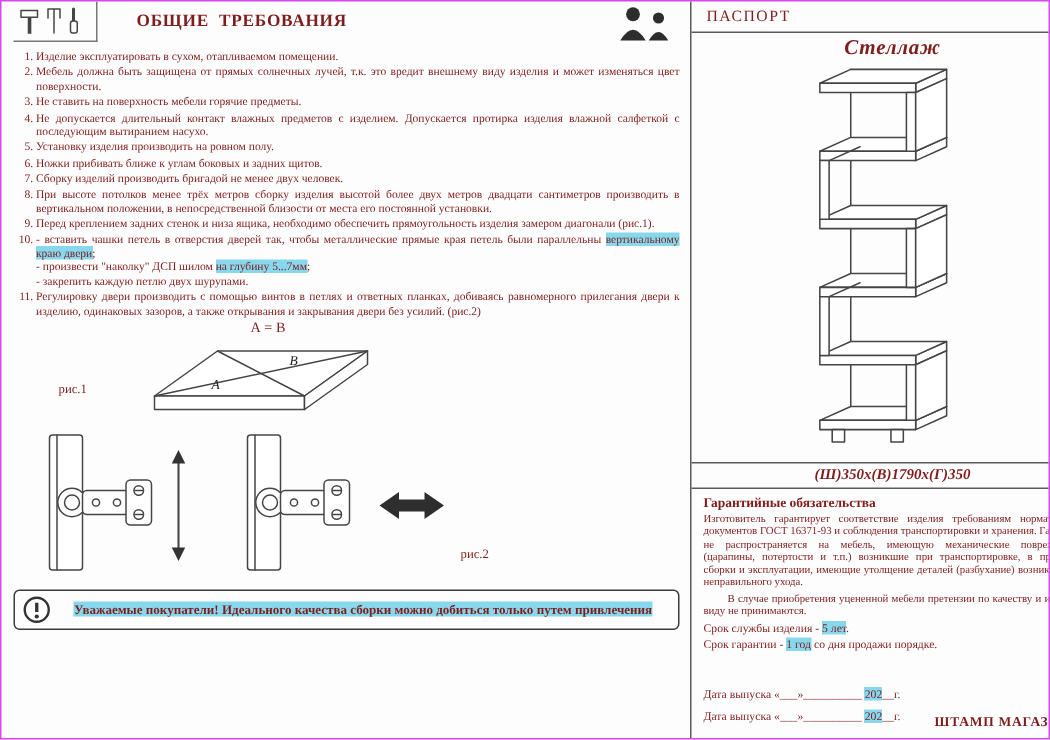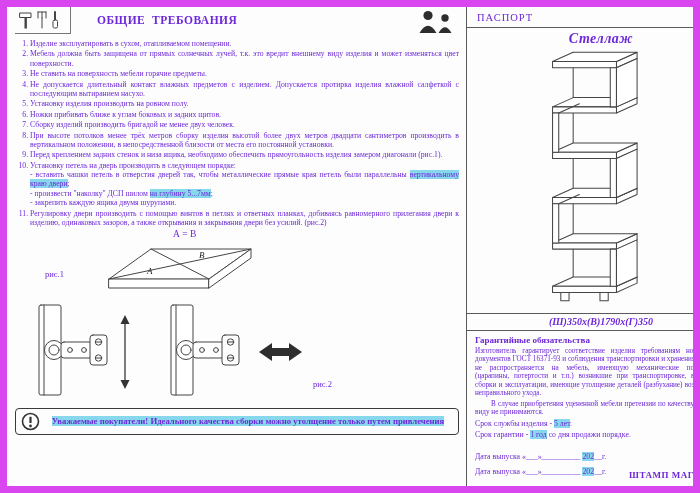--- a/index.html
+++ b/index.html
@@ -1,19 +1,19 @@
 <!DOCTYPE html>
 <html><head>
 <meta charset="utf-8">
 <style>
   * { box-sizing: border-box; margin: 0; padding: 0; }
   body { background: #e8e8e8; font-family: "Liberation Serif", serif; }
   .page {
     position: relative; width: 700px; height: 493px; background: #fdfdfd;
-    border: 7px solid #d946ef; overflow: hidden; color: #6d28d9;
+    border: 1px solid #d946ef; overflow: hidden; color: #7f1d1d;
   }
   
   .col-left {
     position: absolute; left: 0; top: 0; width: 459px; height: 100%;
     padding: 0 7px 4px 8px;
   }
   .lh { display: flex; align-items: flex-start; height: 30px; }
   .tools-box { width: 56px; height: 27px; border-right: 1px solid #777; border-bottom: 1px solid #777; padding: 2px 2px; flex: 0 0 auto; }
   .lh-title { font-weight: bold; font-size: 11.5px; letter-spacing: .5px; margin: 7px 0 0 26px; white-space: pre; }
   .people-box { margin-left: auto; margin-top: 2px; padding-right: 4px; }
@@ -86,28 +86,27 @@
       <li>Изделие эксплуатировать в сухом, отапливаемом помещении.</li>
       <li>Мебель должна быть защищена от прямых солнечных лучей, т.к. это вредит внешнему виду изделия и может изменяться цвет поверхности.</li>
       <li>Не ставить на поверхность мебели горячие предметы.</li>
       <li>Не допускается длительный контакт влажных предметов с изделием. Допускается протирка изделия влажной салфеткой с последующим вытиранием насухо.</li>
       <li>Установку изделия производить на ровном полу.</li>
       <li>Ножки прибивать ближе к углам боковых и задних щитов.</li>
       <li>Сборку изделий производить бригадой не менее двух человек.</li>
       <li>При высоте потолков менее трёх метров сборку изделия высотой более двух метров двадцати сантиметров производить в вертикальном положении, в непосредственной близости от места его постоянной установки.</li>
       <li>Перед креплением задних стенок и низа ящика, необходимо обеспечить прямоугольность изделия замером диагонали (рис.1).</li>
       <li>
-        <span>Установку петель на дверь производить в следующем порядке:</span>
         <div>
           <span>- вставить чашки петель в отверстия дверей так, чтобы металлические прямые края петель были параллельны </span><span class="hl">вертикальному краю двери</span><span>;</span>
         </div>
         <div>
           <span>- произвести "наколку" ДСП шилом </span><span class="hl">на глубину 5...7мм</span><span>;</span>
         </div>
-        <div>- закрепить каждую ящика двумя шурупами.</div>
+        <div>- закрепить каждую петлю двух шурупами.</div>
       </li>
       <li>Регулировку двери производить с помощью винтов в петлях и ответных планках, добиваясь равномерного прилегания двери к изделию, одинаковых зазоров, а также открывания и закрывания двери без усилий. (рис.2)</li>
     </ol>
 
     <div class="figures">
       <div class="ab-eq">А = В</div>
 
       <svg class="lineart fig1-svg" width="160" height="56" viewBox="0 0 160 56">
         <polygon class="face" points="8,38 50,8 150,8 108,38"></polygon>
         <polygon class="face" points="8,38 108,38 108,47 8,47"></polygon>
@@ -147,21 +146,21 @@
     </div>
 
 
     <div class="notice">
       <svg width="19" height="19" viewBox="0 0 19 19">
         <circle cx="9.5" cy="9.5" r="8" fill="#fff" stroke="#333" stroke-width="1.6"></circle>
         <line x1="9.5" y1="4.8" x2="9.5" y2="11" stroke="#333" stroke-width="2.2"></line>
         <circle cx="9.5" cy="14" r="1.4" fill="#333"></circle>
       </svg>
       <div class="notice-text">
-        <span class="hl">Уважаемые покупатели! Идеального качества сборки можно утолщение только путем привлечения</span>
+        <span class="hl">Уважаемые покупатели! Идеального качества сборки можно добиться только путем привлечения</span>
       </div>
     </div>
   </div>
 
   <div class="col-right">
     <div class="passport-h">ПАСПОРТ</div>
     <div class="product">Стеллаж</div>
 
     <div class="shelf-wrap">
       <svg class="lineart" width="134" height="258" viewBox="0 0 130 250">

